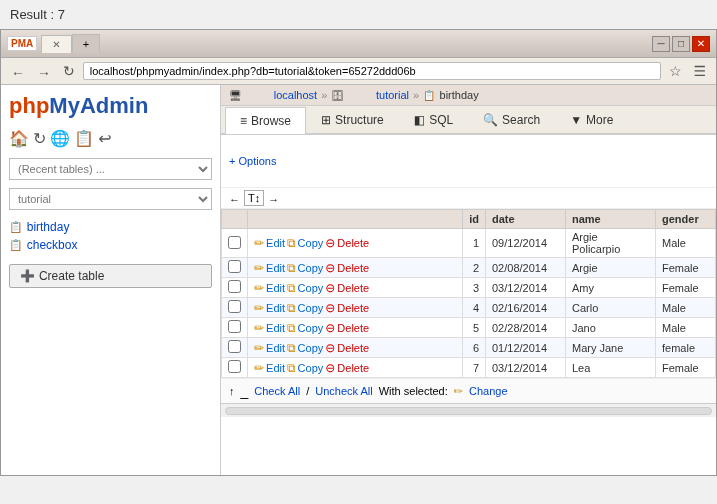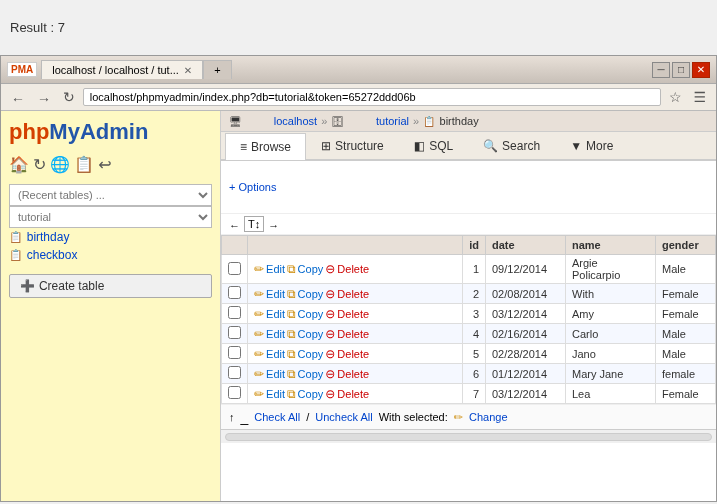--- a/index.html
+++ b/index.html
@@ -1,41 +1,41 @@
 <!DOCTYPE html>
 <html><head>
   <meta charset="utf-8">
   <style>
     * { box-sizing: border-box; margin: 0; padding: 0; }
     body { font-family: Arial, sans-serif; font-size: 12px; background: #f0f0f0; width: 717px; height: 504px; overflow: hidden; }
 
-    .result-bar { background: #f0f0f0; padding: 20px 10px; font-size: 13px; color: #333; }
+    .result-bar { background: #f0f0f0; padding: 7px 10px; font-size: 13px; color: #333; }
 
     .browser-window { background: #d8d0c8; border: 1px solid #999; margin: 0; }
     .title-bar { background: linear-gradient(to bottom, #e8e0d8, #c8c0b8); display: flex; align-items: center; padding: 4px 6px; border-bottom: 1px solid #aaa; }
     .title-bar .pma-icon { color: #d44000; font-size: 10px; font-weight: bold; margin-right: 4px; background: #fff; padding: 1px 3px; border: 1px solid #ccc; }
     .tab { background: #f5f0e8; border: 1px solid #bbb; border-bottom: none; padding: 3px 10px; font-size: 11px; display: inline-flex; align-items: center; gap: 5px; }
     .tab-close { cursor: pointer; color: #666; font-size: 10px; }
     .tab-inactive { background: #d0c8c0; border: 1px solid #bbb; border-bottom: none; padding: 3px 10px; font-size: 11px; display: inline-block; }
 
     .nav-bar { background: #f0ebe3; display: flex; align-items: center; padding: 3px 6px; border-bottom: 1px solid #bbb; gap: 4px; }
     .nav-btn { background: none; border: none; cursor: pointer; font-size: 14px; color: #555; padding: 2px 4px; }
     .address-bar { flex: 1; border: 1px solid #bbb; padding: 2px 6px; font-size: 11px; background: #fff; border-radius: 2px; }
     .nav-menu-btn { background: none; border: none; cursor: pointer; font-size: 14px; color: #555; padding: 2px 4px; }
 
     .main-content { display: flex; height: 390px; }
 
-    .sidebar { width: 220px; background: #fef9c3; border-right: 1px solid #ccc; padding: 8px; flex-shrink: 0; }
+    .sidebar { width: 220px; background: #ffffff; border-right: 1px solid #ccc; padding: 8px; flex-shrink: 0; }
     .pma-logo { margin-bottom: 10px; }
     .pma-logo .pma-text { color: #d44000; font-size: 22px; font-weight: bold; }
     .pma-logo .admin-text { color: #2255aa; font-size: 22px; font-weight: bold; }
     .pma-icons { display: flex; gap: 4px; margin-bottom: 10px; }
     .pma-icon-btn { color: #555; font-size: 16px; cursor: pointer; }
 
-    .sidebar-select { width: 100%; border: 1px solid #bbb; padding: 3px 4px; font-size: 11px; background: #fff; cursor: pointer; color: #777; }
+    .sidebar-select { width: 100%; border: 1px solid #bbb; padding: 3px 4px; font-size: 11px; background: #fff; margin-bottom: 8px; cursor: pointer; color: #777; }
 
     .sidebar-tables { margin-bottom: 10px; }
     .sidebar-table-item { display: flex; align-items: center; gap: 4px; padding: 2px 0; cursor: pointer; color: #0044cc; font-size: 12px; }
     .table-icon { color: #4488cc; font-size: 11px; }
 
     .create-table-btn { display: flex; align-items: center; gap: 4px; border: 1px solid #aaa; background: #f0f0f0; padding: 4px 10px; cursor: pointer; font-size: 12px; color: #333; border-radius: 2px; width: 100%; }
 
     .content-area { flex: 1; background: #fff; overflow: hidden; display: flex; flex-direction: column; }
 
     .breadcrumb-bar { background: #e8e0d8; padding: 4px 8px; border-bottom: 1px solid #ccc; font-size: 11px; color: #333; display: flex; align-items: center; gap: 4px; }
@@ -91,21 +91,20 @@
 
 <div class="result-bar">
   <span>Result : 7</span>
 </div>
 
 <div class="browser-window">
 
   <div class="title-bar">
     <span class="pma-icon">PMA</span>
     <div class="tab">
-      <span>localhost / localhost / tut...</span>
       <span class="tab-close">✕</span>
     </div>
     <div class="tab-inactive">+</div>
     <div class="window-controls">
       <div class="win-btn">─</div>
       <div class="win-btn">□</div>
       <div class="win-btn close">✕</div>
     </div>
   </div>
 
@@ -240,21 +239,21 @@
         <span class="pencil-icon">✏</span>
         <a class="edit-btn">Edit</a>
         <span class="copy-icon">⧉</span>
         <a class="copy-btn">Copy</a>
         <span class="delete-icon">⊖</span>
         <a class="delete-btn">Delete</a>
       </div>
     </td>
     <td class="id-cell">2</td>
     <td class="date-cell">02/08/2014</td>
-    <td class="name-cell">With</td>
+    <td class="name-cell">Argie</td>
     <td class="gender-cell">Female</td>
   </tr>
               <tr>
     <td class="checkbox-cell"><input type="checkbox" style=""></td>
     <td>
       <div class="action-cell">
         <span class="pencil-icon">✏</span>
         <a class="edit-btn">Edit</a>
         <span class="copy-icon">⧉</span>
         <a class="copy-btn">Copy</a>

